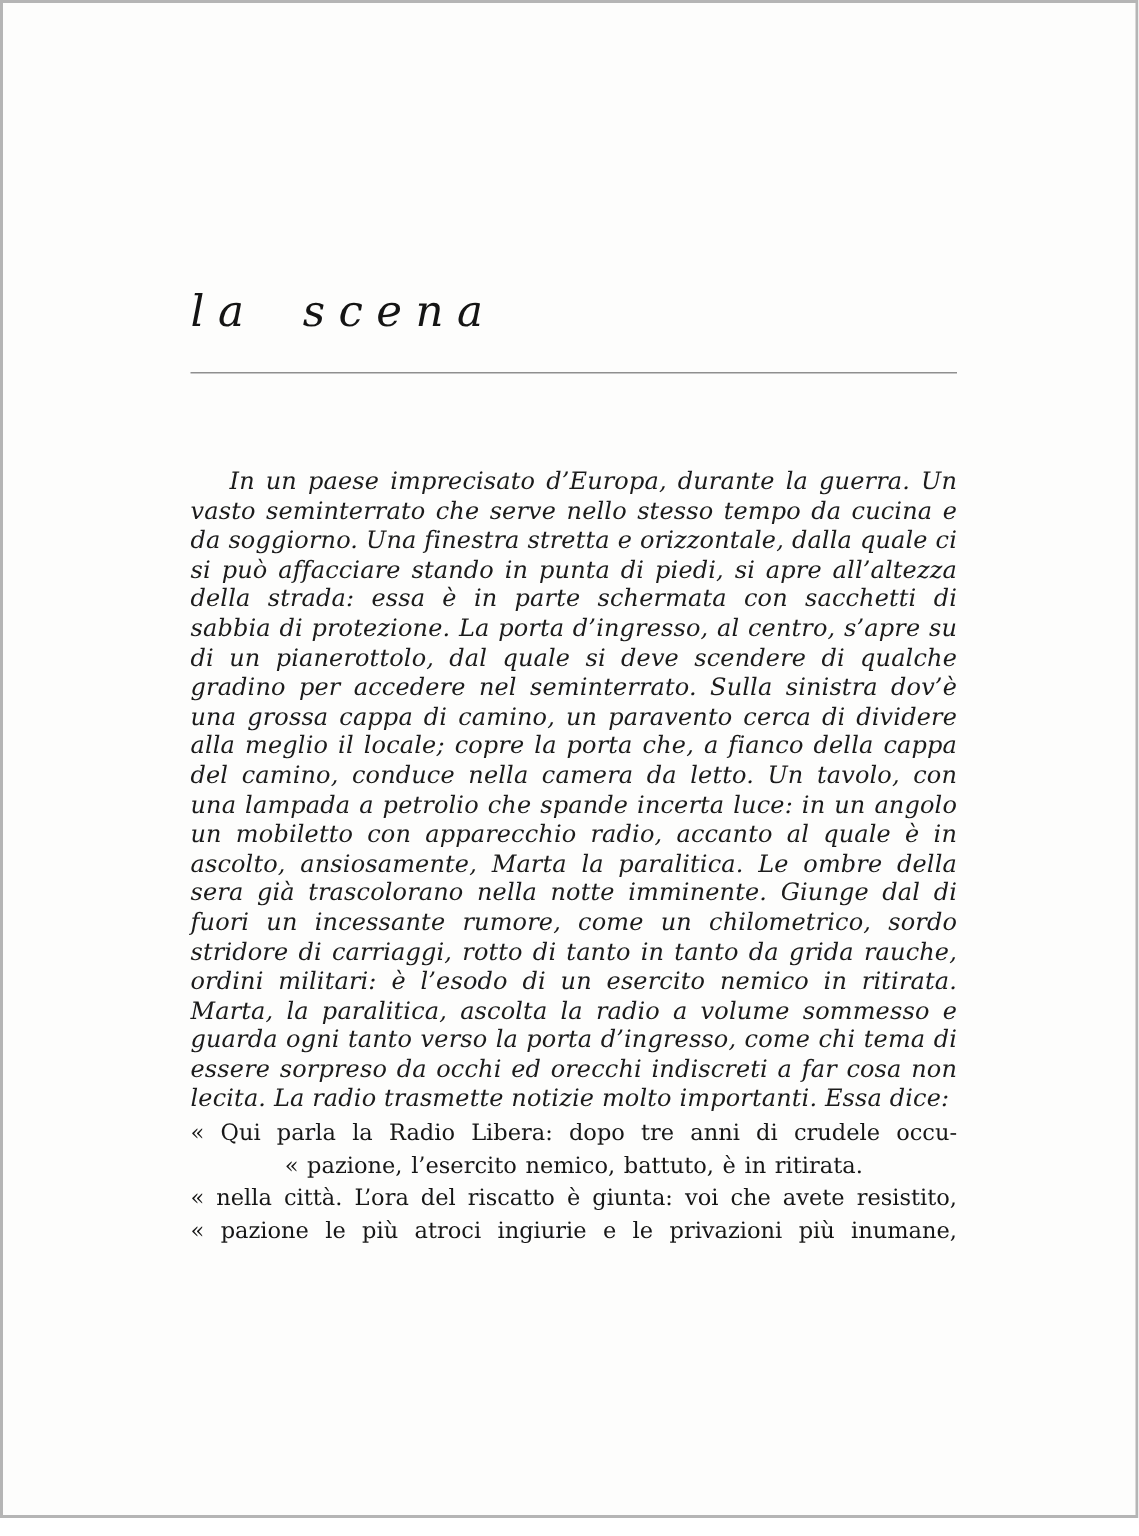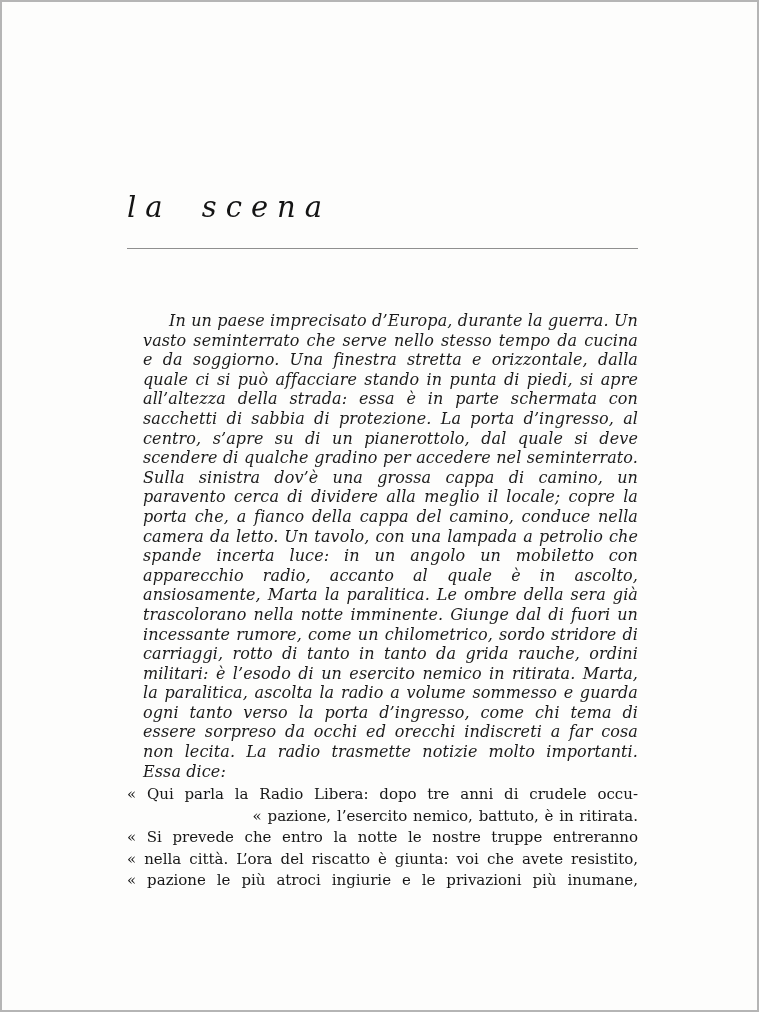--- a/index.html
+++ b/index.html
@@ -34,21 +34,21 @@
     color: #141414;
   }
   .title-rule {
     border: none;
     border-top: 1px solid #8f8f8f;
     height: 0;
     margin: 24px 0 0 0;
     width: 100%;
   }
   .stage-direction {
-    margin: 62px 0 0 16px;
+    margin: 62px 0 0 0;
     font-style: italic;
     font-size: 16px;
     line-height: 19.6px;
     text-align: justify;
     text-indent: 26px;
     letter-spacing: 0.1px;
     color: #1b1b1b;
   }
   .dialogue {
     margin-top: 3px;
@@ -58,37 +58,36 @@
   }
   .dialogue p {
     margin: 0;
     text-align: justify;
     word-spacing: 1px;
   }
   .dialogue p.full {
     text-align-last: justify;
   }
   .dialogue p.short {
-    text-align: right;
+    text-align: center;
   }
 </style>
 </head>
 <body>
 
 <div class="sheet">
   <div class="content">
 
     <h1 class="page-title">la scena</h1>
 
     <hr class="title-rule">
 
     <p class="stage-direction">In un paese imprecisato d’Europa, durante la guerra. Un vasto seminterrato che serve nello stesso tempo da cucina e da soggiorno. Una finestra stretta e orizzontale, dalla quale ci si può affacciare stando in punta di piedi, si apre all’altezza della strada: essa è in parte schermata con sacchetti di sabbia di protezione. La porta d’ingresso, al centro, s’apre su di un pianerottolo, dal quale si deve scendere di qualche gradino per accedere nel seminterrato. Sulla sinistra dov’è una grossa cappa di camino, un paravento cerca di dividere alla meglio il locale; copre la porta che, a fianco della cappa del camino, conduce nella camera da letto. Un tavolo, con una lampada a petrolio che spande incerta luce: in un angolo un mobiletto con apparecchio radio, accanto al quale è in ascolto, ansiosamente, Marta la paralitica. Le ombre della sera già trascolorano nella notte imminente. Giunge dal di fuori un incessante rumore, come un chilometrico, sordo stridore di carriaggi, rotto di tanto in tanto da grida rauche, ordini militari: è l’esodo di un esercito nemico in ritirata. Marta, la paralitica, ascolta la radio a volume sommesso e guarda ogni tanto verso la porta d’ingresso, come chi tema di essere sorpreso da occhi ed orecchi indiscreti a far cosa non lecita. La radio trasmette notizie molto importanti. Essa dice:</p>
 
     <div class="dialogue">
       <p class="full">« Qui parla la Radio Libera: dopo tre anni di crudele occu-</p>
       <p class="short">« pazione, l’esercito nemico, battuto, è in ritirata.</p>
-      <p class="full">« Si prevede che entro la notte le nostre truppe entreranno</p>
       <p class="full">« nella città. L’ora del riscatto è giunta: voi che avete resistito,</p>
       <p class="full">« pazione le più atroci ingiurie e le privazioni più inumane,</p>
     </div>
 
   </div>
 </div>
 
 </body></html>

